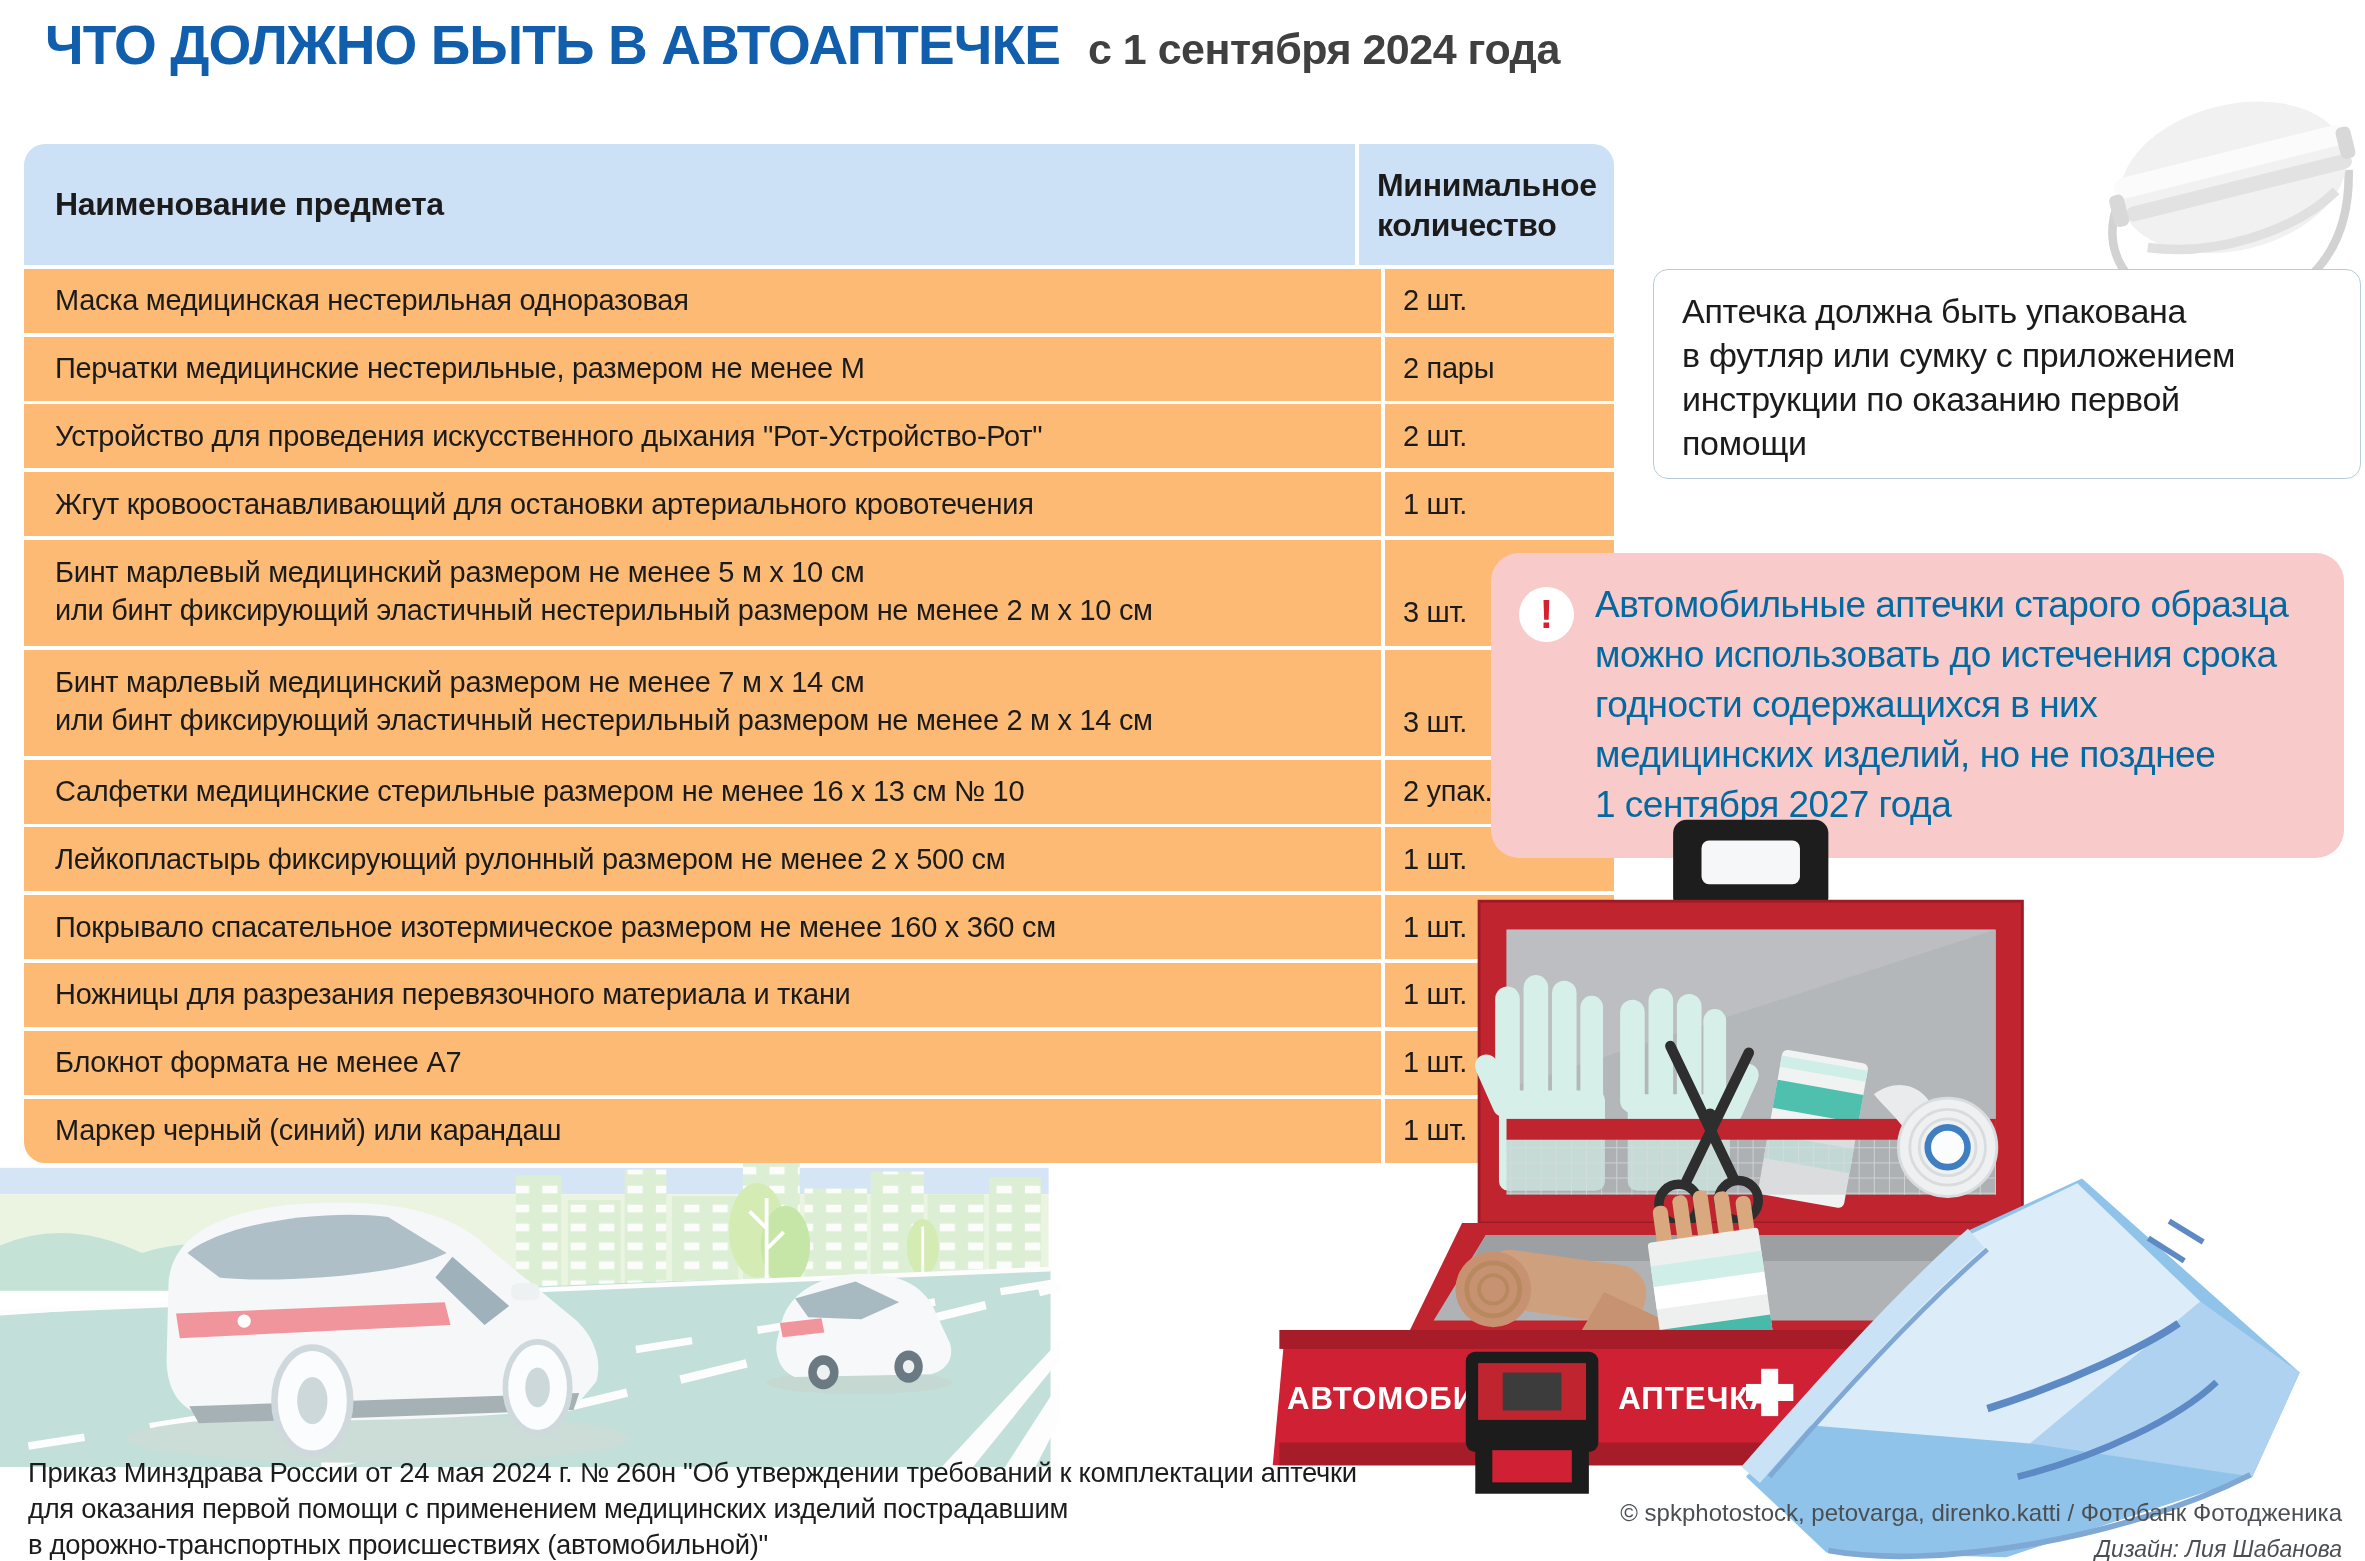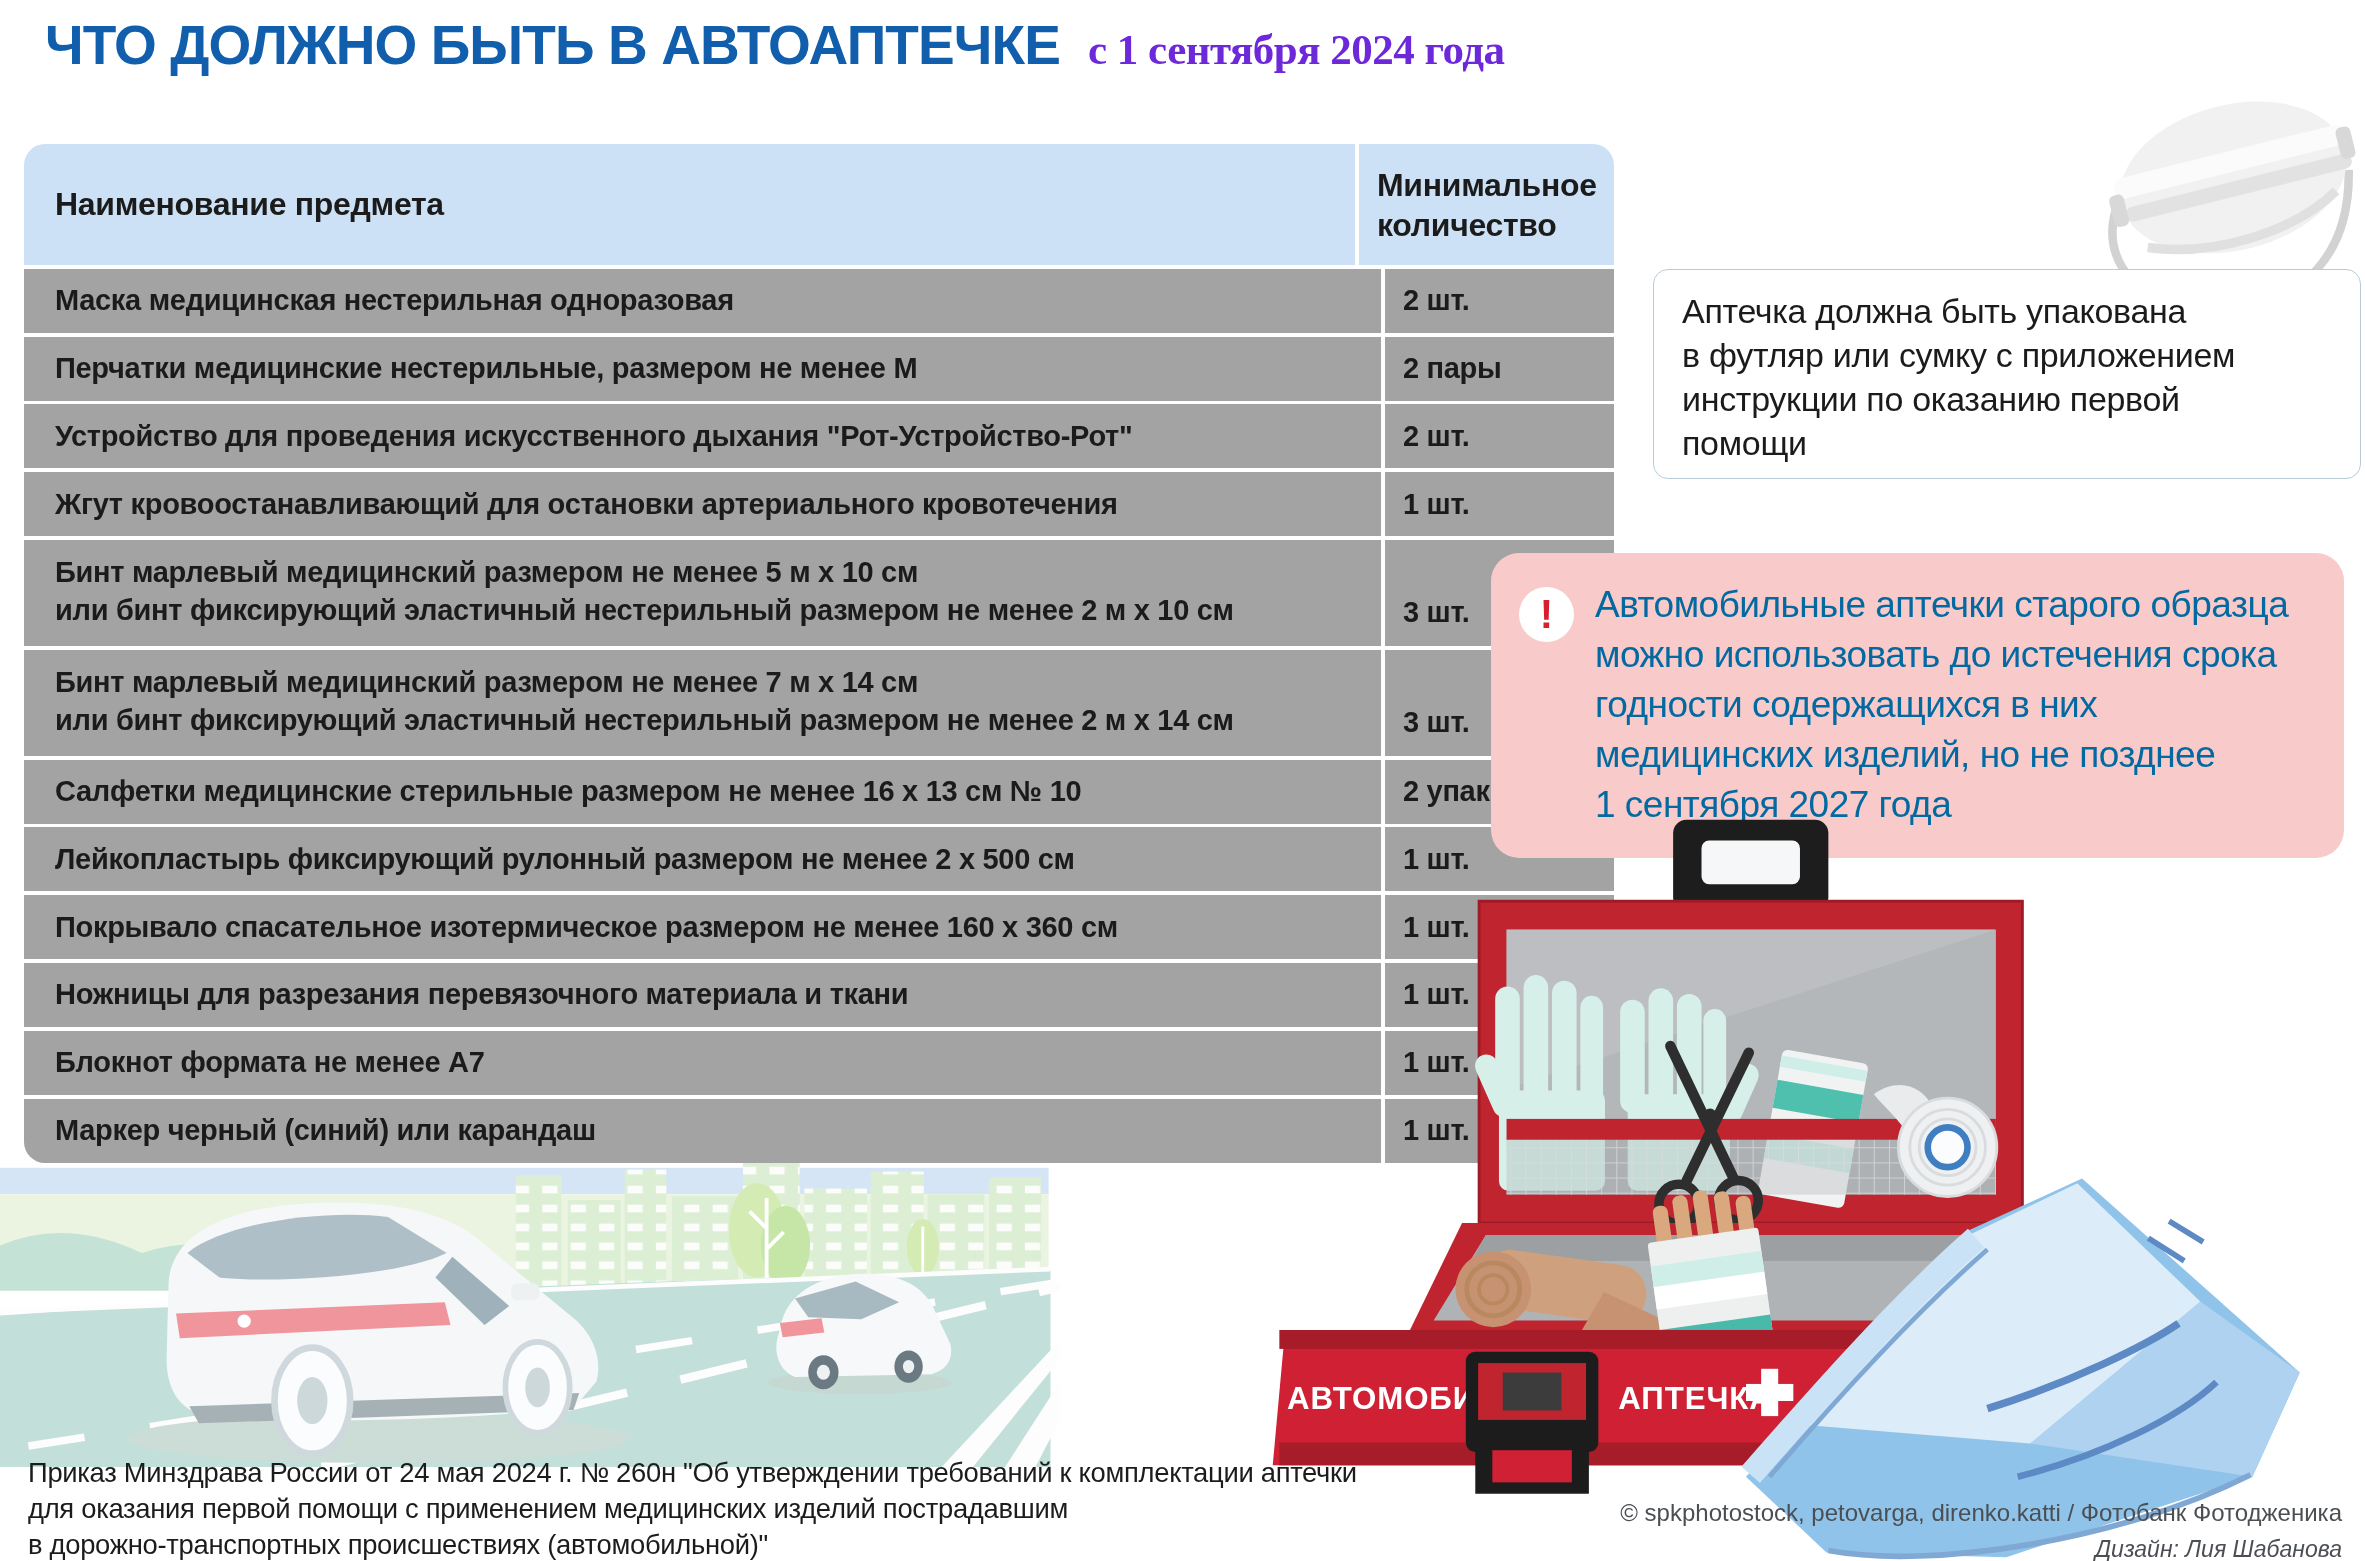--- a/index.html
+++ b/index.html
@@ -1,25 +1,25 @@
 <!DOCTYPE html>
 <html style="font-size:15px"><head>
 <meta charset="utf-8">
 <style>
   html,body{margin:0;padding:0;background:#fff;}
   .canvas{position:relative;width:2366px;height:1561px;background:#ffffff;overflow:hidden;
           font-family:"Liberation Sans",sans-serif;color:#1b1b1b;}
   
   .title{position:absolute;left:45px;top:13.2px;display:flex;align-items:baseline;gap:28px;white-space:nowrap;justify-content:flex-end;}
   .title-main{font-size:55px;font-weight:bold;color:#115fac;letter-spacing:-0.9px;}
-  .title-date{font-size:43px;font-weight:bold;color:#6d28d9;letter-spacing:-0.5px;font-family:Liberation Serif, serif;}
+  .title-date{font-size:43px;font-weight:bold;color:#404040;letter-spacing:-0.5px;}
   
   .tbl{position:absolute;left:24px;top:144px;width:1590px;z-index:2;}
   .trow{display:flex;gap:3.8px;margin-bottom:3.8px;}
-  .cell{background:#a3a3a3;font-weight:bold;}
+  .cell{background:#fdba74;}
   .name{width:1533px;display:flex;flex-direction:column;justify-content:center;padding-left:31px;box-sizing:border-box;
         font-size:29px;letter-spacing:-0.3px;}
   .qty{width:257px;display:flex;align-items:center;padding-left:18px;box-sizing:border-box;
        font-size:29px;letter-spacing:-0.3px;}
   .hrow .cell{background:#cde1f6;height:121px;}
   .hrow .name{font-size:32px;font-weight:bold;border-radius:21px 0 0 0;}
   .hrow .qty{font-size:32px;font-weight:bold;line-height:40px;border-radius:0 21px 0 0;}
   .hrow .qty div{width:237px;}
   .single .cell{height:64px;}
   .double .cell{height:106px;}

